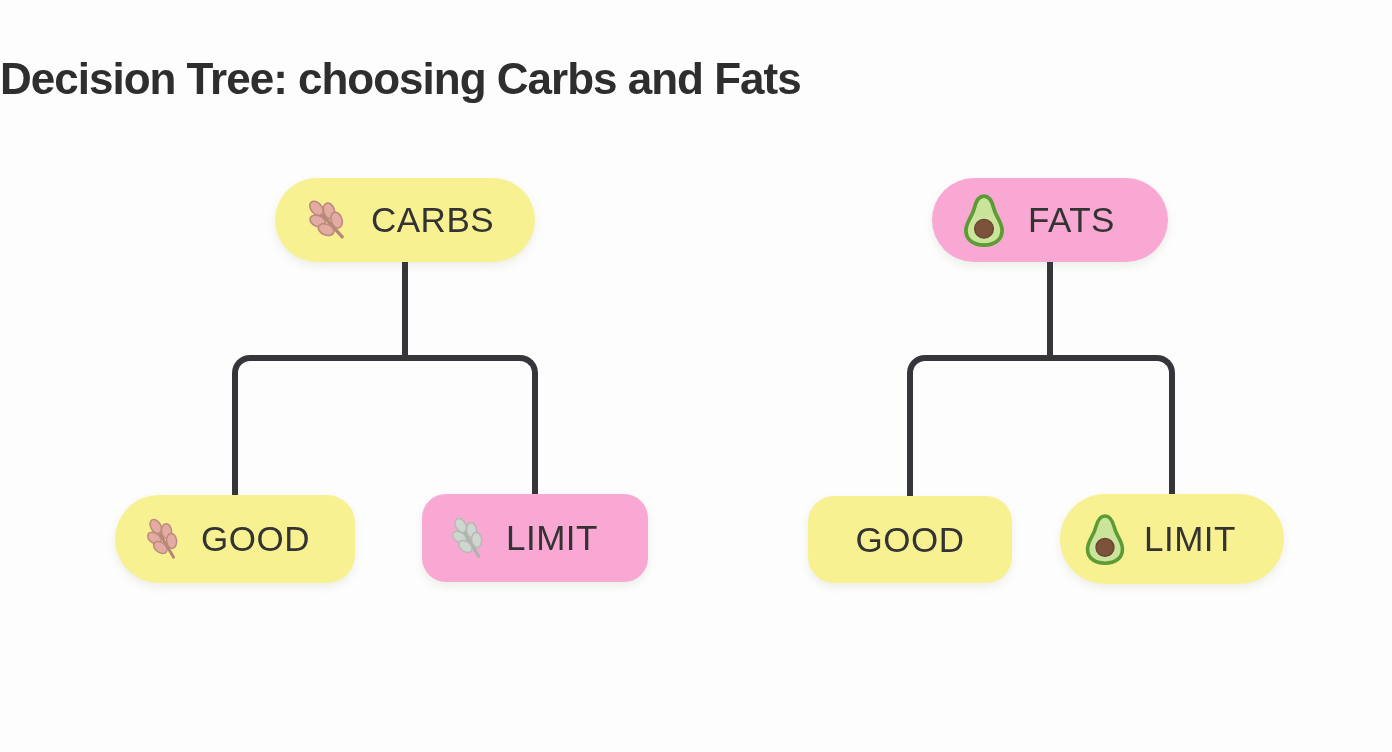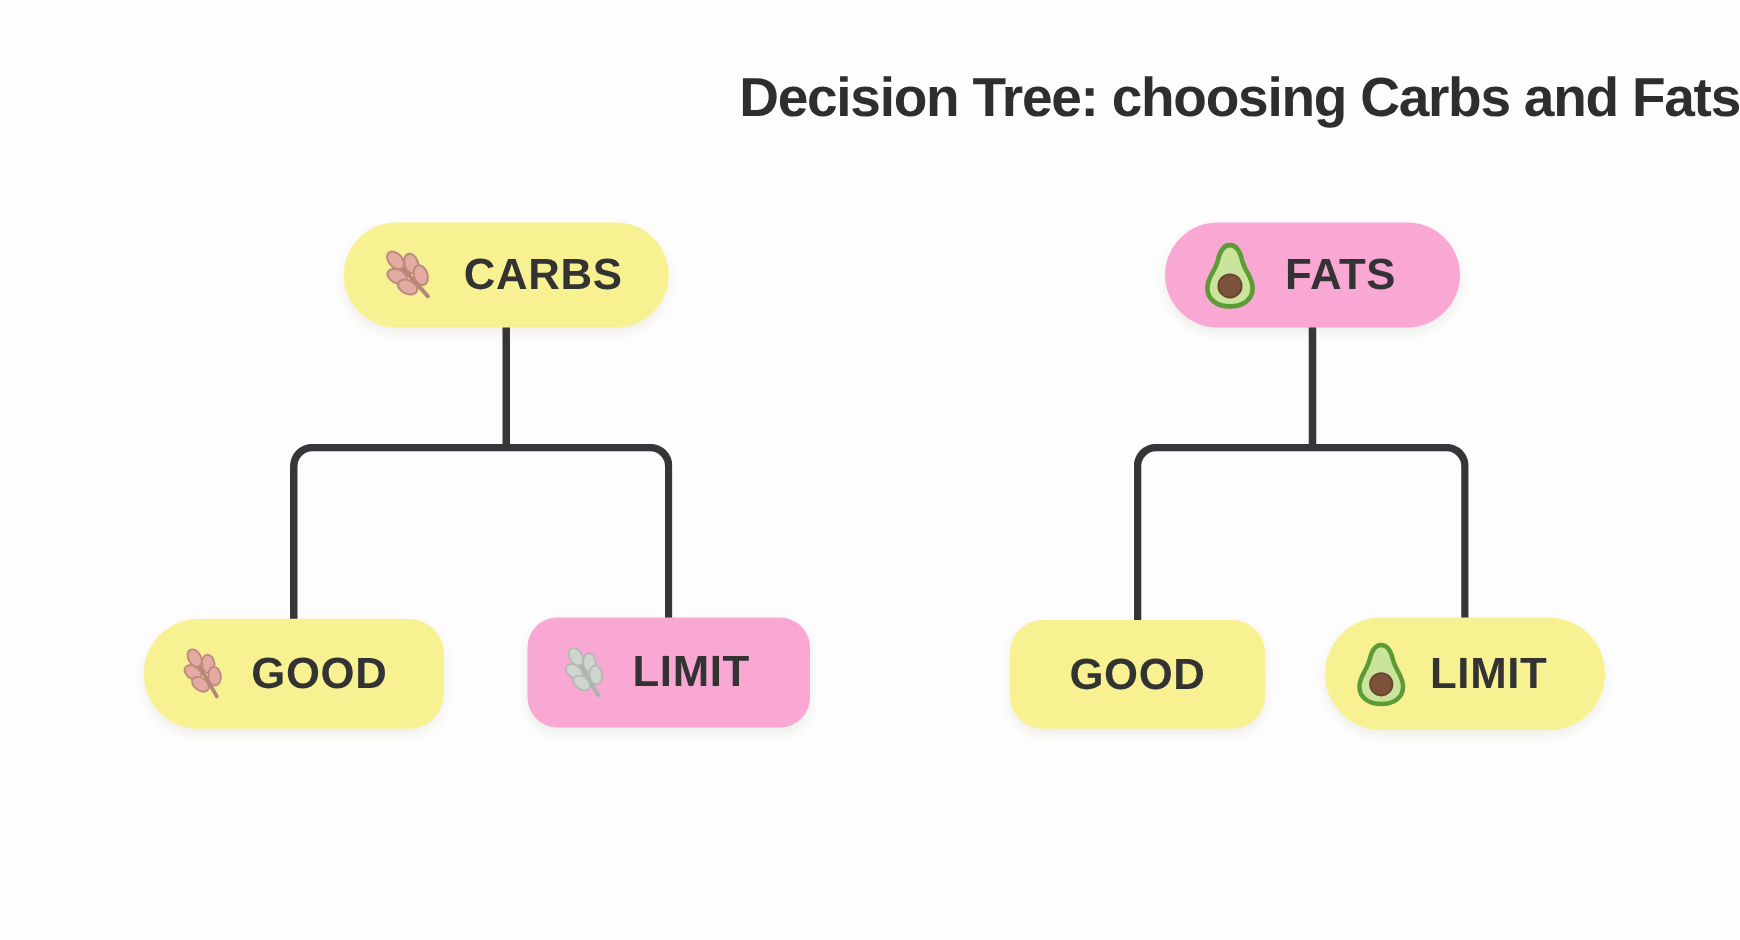--- a/index.html
+++ b/index.html
@@ -13,36 +13,36 @@
     width: 1392px;
     height: 752px;
     background: #fdfdfd;
     overflow: hidden;
   }
   .title {
     position: absolute;
     top: 54px;
     left: 0;
     width: 100%;
-    text-align: right;
+    text-align: left;
     font-size: 44px;
     font-weight: bold;
     letter-spacing: -1px;
     color: #2e2e2e;
   }
   .node {
     position: absolute;
     display: flex;
     align-items: center;
     box-sizing: border-box;
     box-shadow: 0 4px 9px rgba(110, 100, 30, 0.10);
   }
   .node .label {
     font-size: 35px;
-    font-weight: bold;
+    font-weight: normal;
     color: #333333;
     letter-spacing: 0.5px;
   }
   .node.yellow { background: #f8f192; }
   .node.green  { background: #f9a8d4; box-shadow: 0 4px 9px rgba(70, 110, 40, 0.10); }
 
   .node-carbs      { left: 275px;  top: 178px; width: 260px; height: 84px; border-radius: 42px; padding-left: 26px; gap: 18px; }
   .node-fats       { left: 932px;  top: 178px; width: 236px; height: 84px; border-radius: 42px; padding-left: 24px; gap: 16px; }
   .node-carbs-good { left: 115px;  top: 495px; width: 240px; height: 88px; border-radius: 44px 28px 28px 44px; padding-left: 24px; gap: 14px; }
   .node-carbs-limit{ left: 422px;  top: 494px; width: 226px; height: 88px; border-radius: 24px; padding-left: 22px; gap: 14px; }

